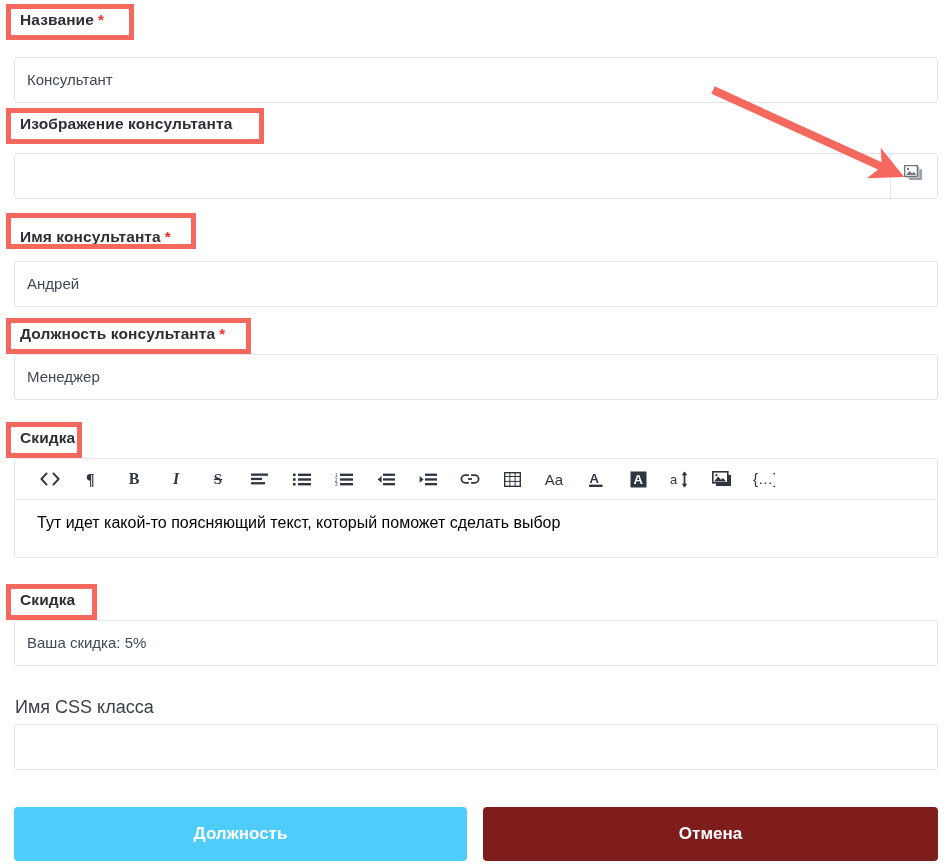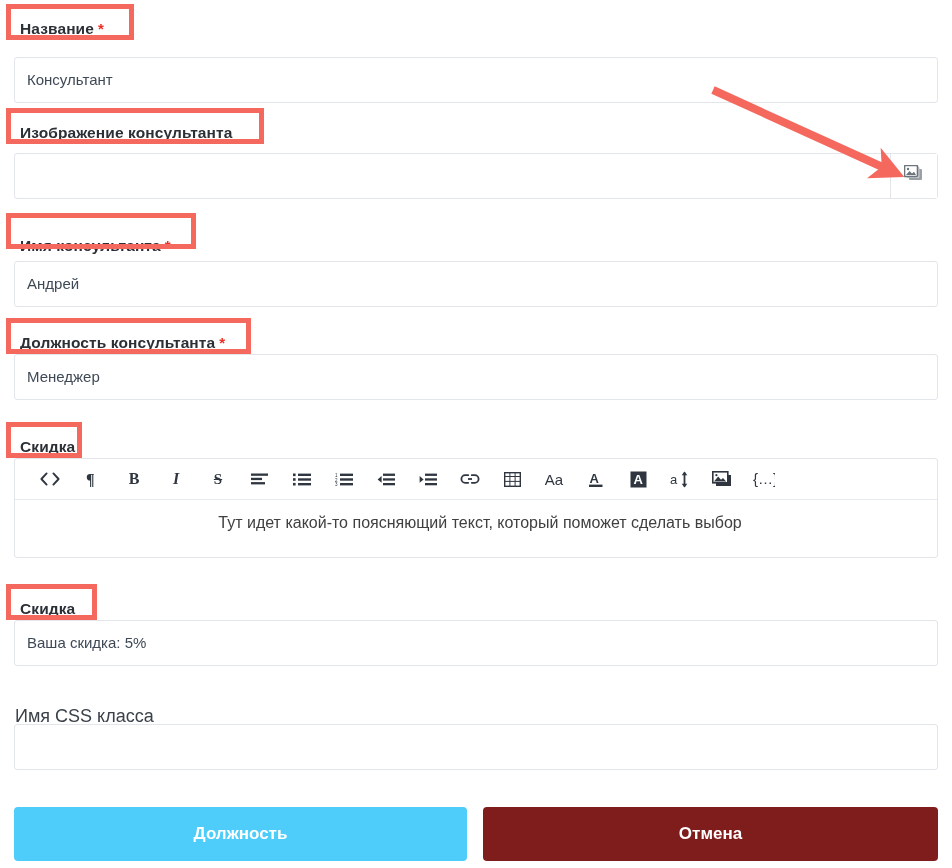--- a/index.html
+++ b/index.html
@@ -26,21 +26,20 @@
   
   .field { position: absolute; left: 14px; width: 924px; }
 
   .label-row {
     position: absolute;
     left: 0;
     top: 0;
     height: 24px;
     line-height: 24px;
     white-space: nowrap;
-    margin-top: 9px;
   }
   .label-text {
     font-size: 15.5px;
     font-weight: bold;
     color: #2b2f36;
     letter-spacing: 0.1px;
   }
   .label-plain {
     font-size: 18px;
     font-weight: normal;
@@ -147,22 +146,21 @@
     font-size: 15px;
     font-weight: bold;
     color: #2f3640;
     font-family: "Liberation Serif", serif;
   }
   .editor-body {
     height: 57px;
     padding: 14px 14px 0 22px;
     box-sizing: border-box;
     font-size: 16px;
-    color: #404040;
-    text-align: center;
+    color: #000000;
   }
 
   
   .btn {
     position: absolute;
     box-sizing: border-box;
     height: 54px;
     border: none;
     border-radius: 4px;
     color: #ffffff;

